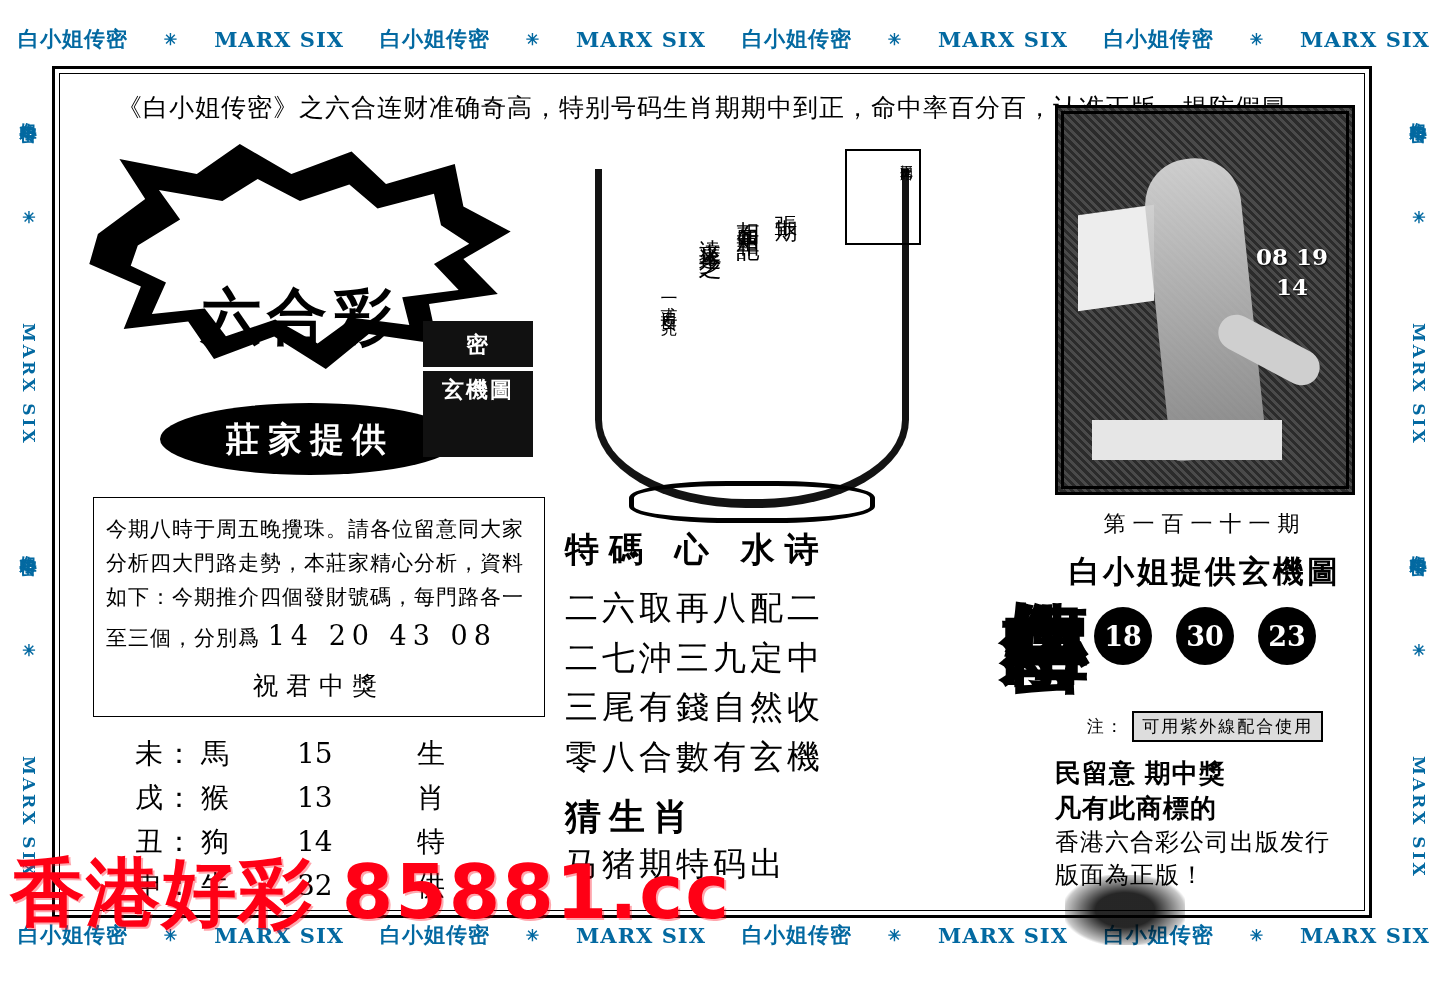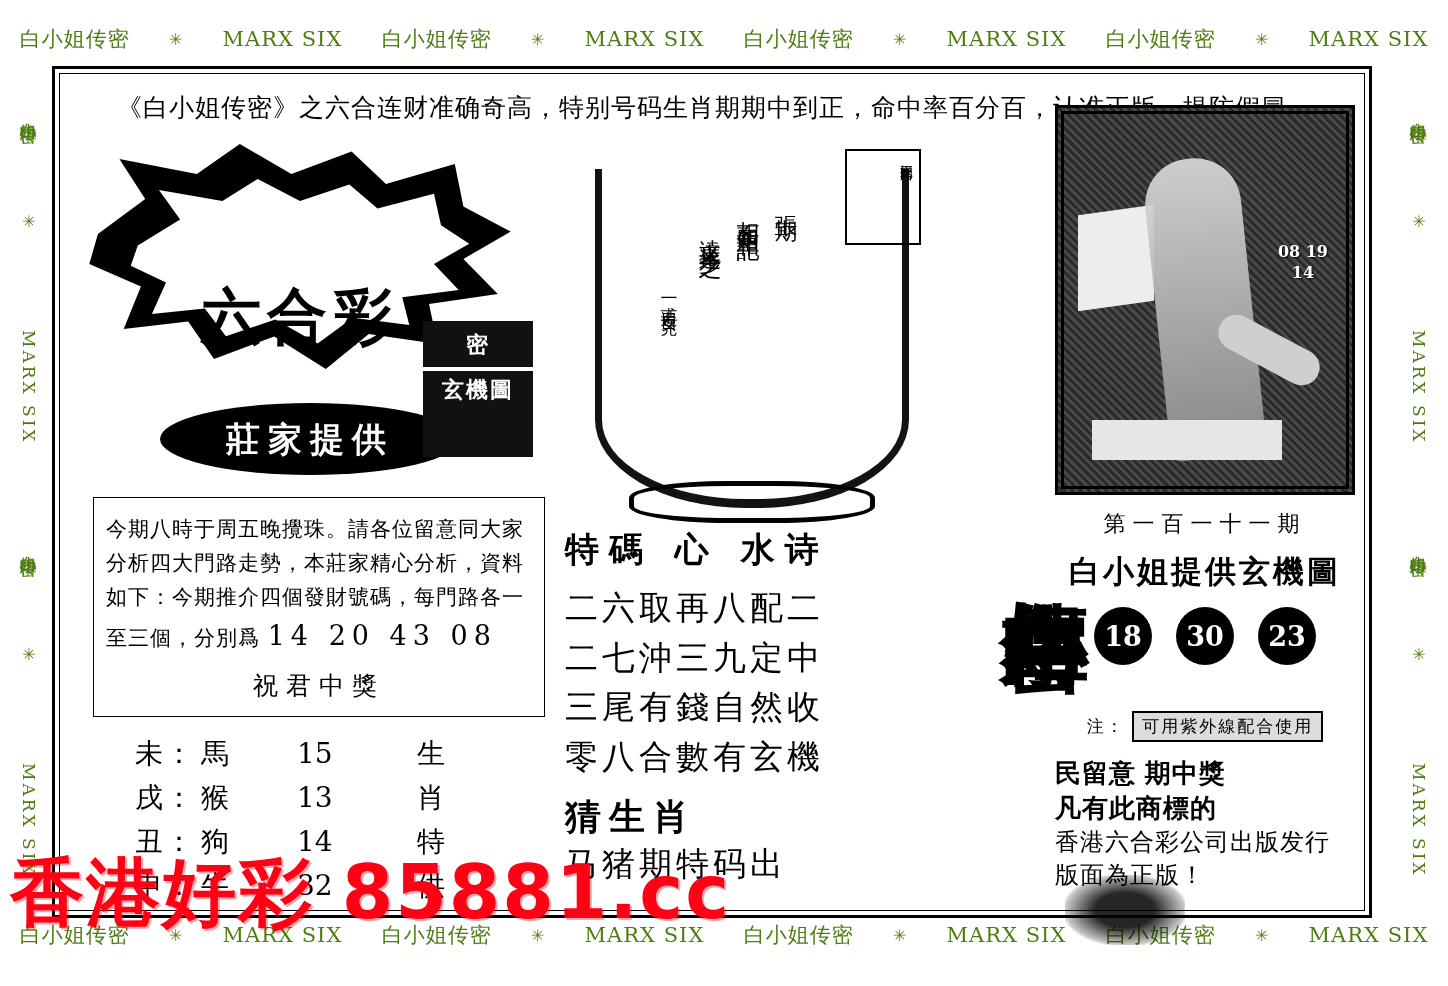--- a/index.html
+++ b/index.html
@@ -17,22 +17,22 @@
   }
 
   
   .band {
     position: absolute;
     display: flex;
     align-items: center;
     justify-content: space-around;
     white-space: nowrap;
     font-family: "DejaVu Serif", serif;
-    font-weight: normal;
-    color: #4d7c0f;
+    font-weight: bold;
+    color: #0369a1;
     overflow: hidden;
   }
   .band-top { top: 22px; left: 0; width: 1448px; height: 34px; font-size: 21px; }
   .band-bottom { bottom: 34px; left: 0; width: 1448px; height: 34px; font-size: 21px; }
   .band-left, .band-right {
     top: 60px; width: 42px; height: 866px;
     flex-direction: column;
     font-size: 17px;
   }
   .band-left { left: 8px; }
@@ -335,21 +335,21 @@
     position: absolute;
     left: 28px; bottom: 26px;
     width: 190px; height: 40px;
     background: #e6e6e6;
   }
   .photo-nums {
     position: absolute;
     right: 18px; top: 128px;
     color: #fff;
     font-family: "DejaVu Serif", serif;
-    font-size: 16px;
+    font-size: 23px;
     font-weight: bold;
     text-align: center;
     line-height: 1.3;
     text-shadow: 1px 1px 2px #000;
   }
 
   .issue-line {
     margin-top: 14px;
     text-align: center;
     font-family: "DejaVu Serif", serif;

